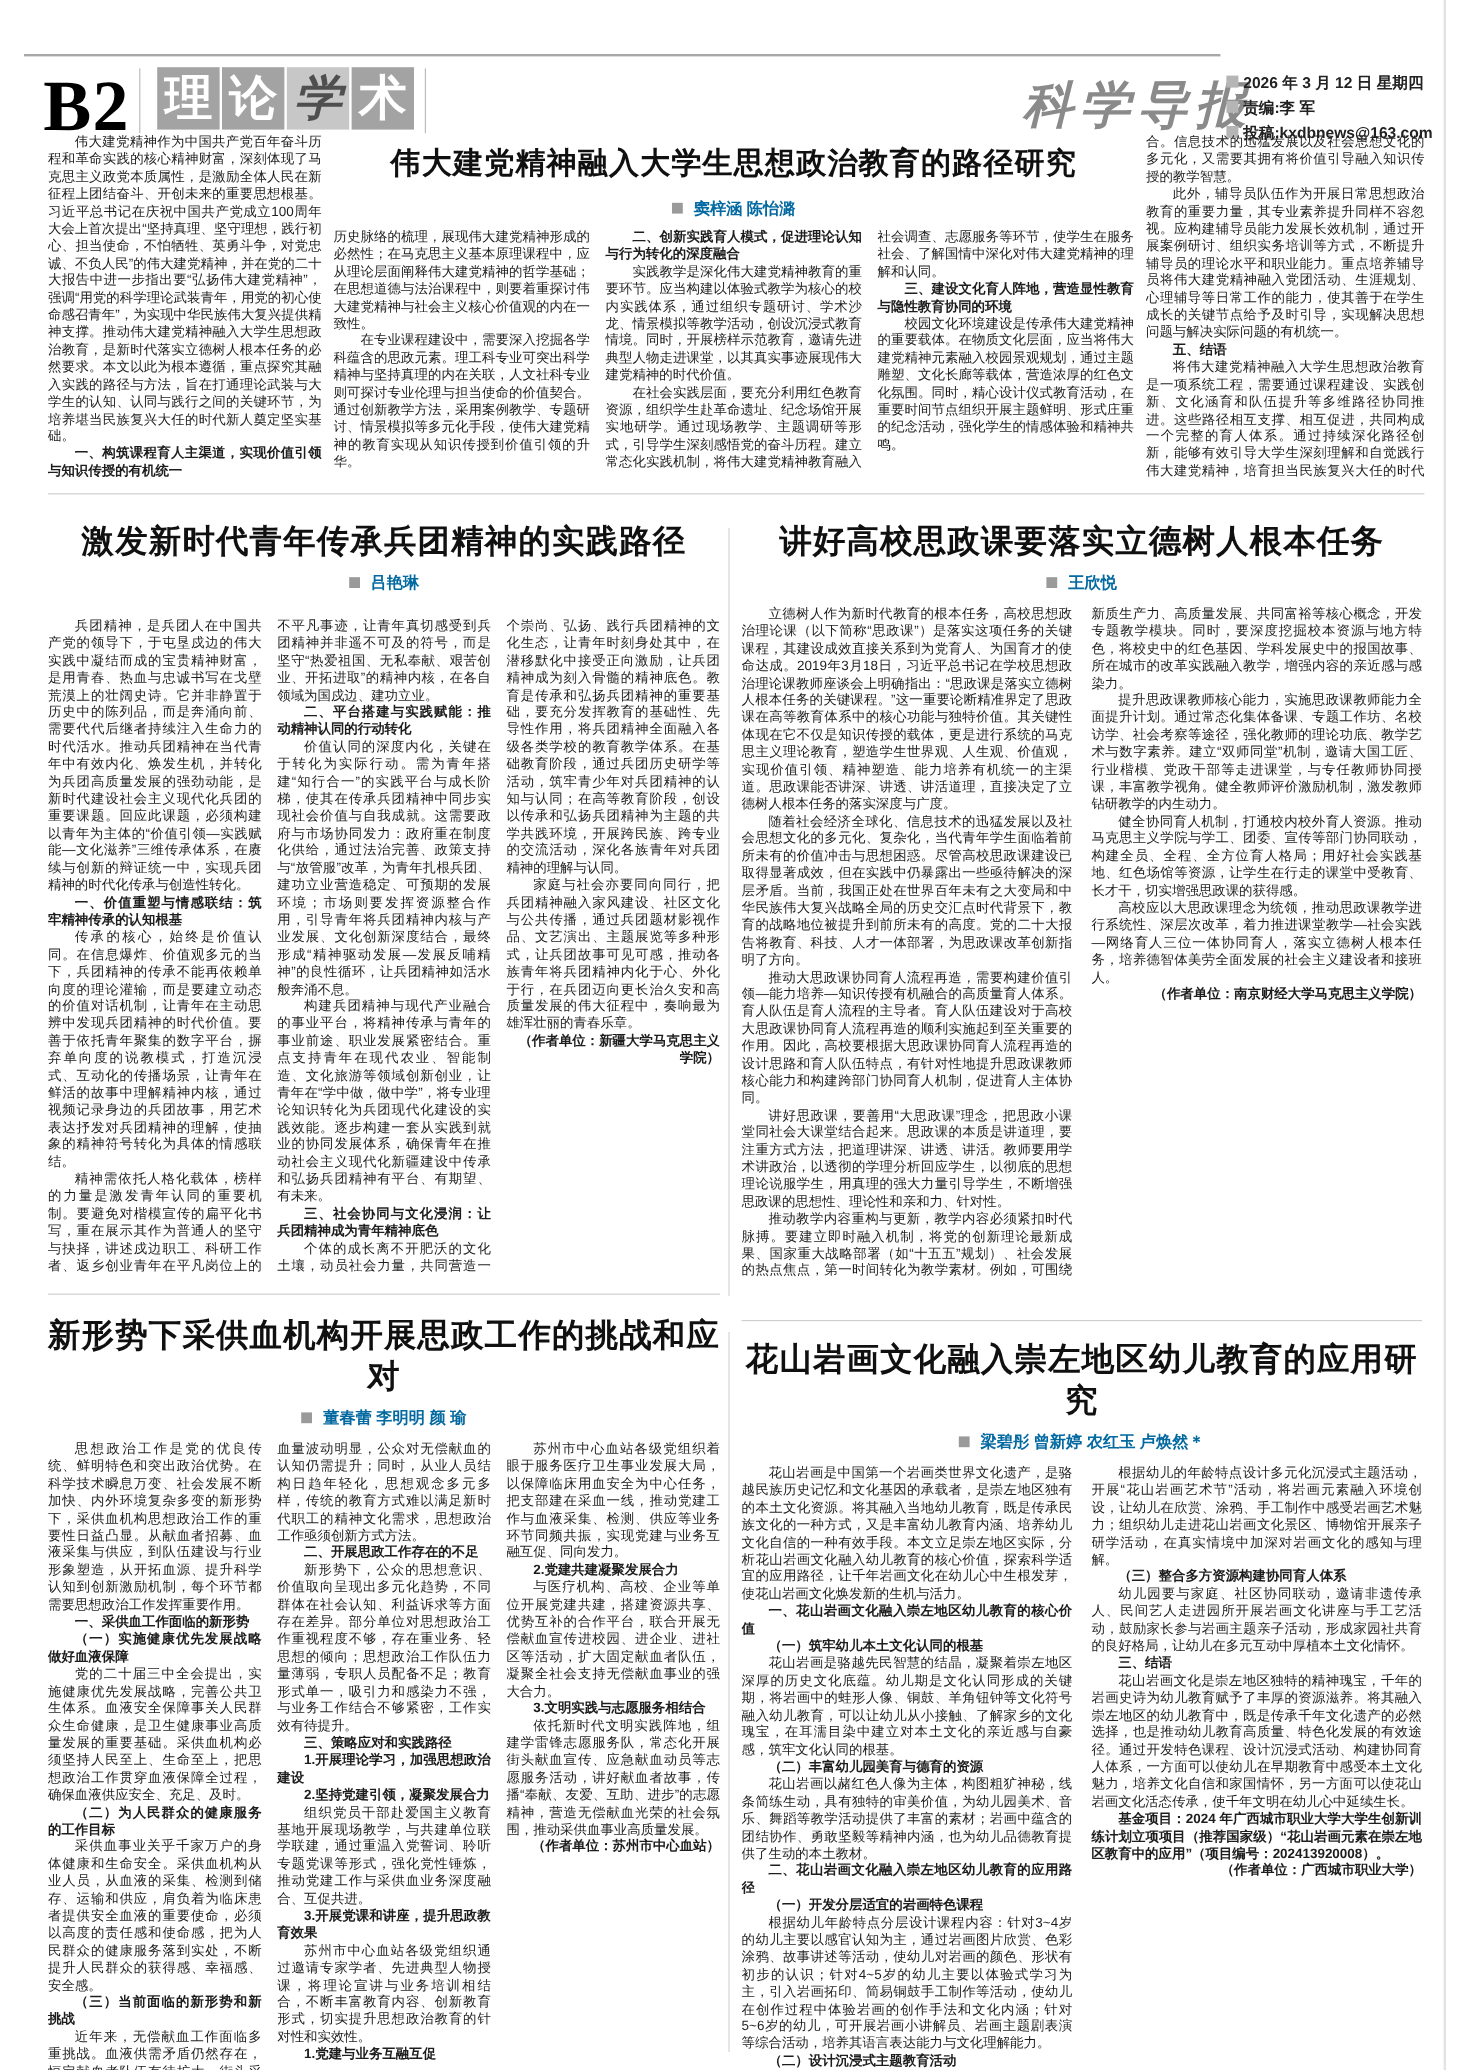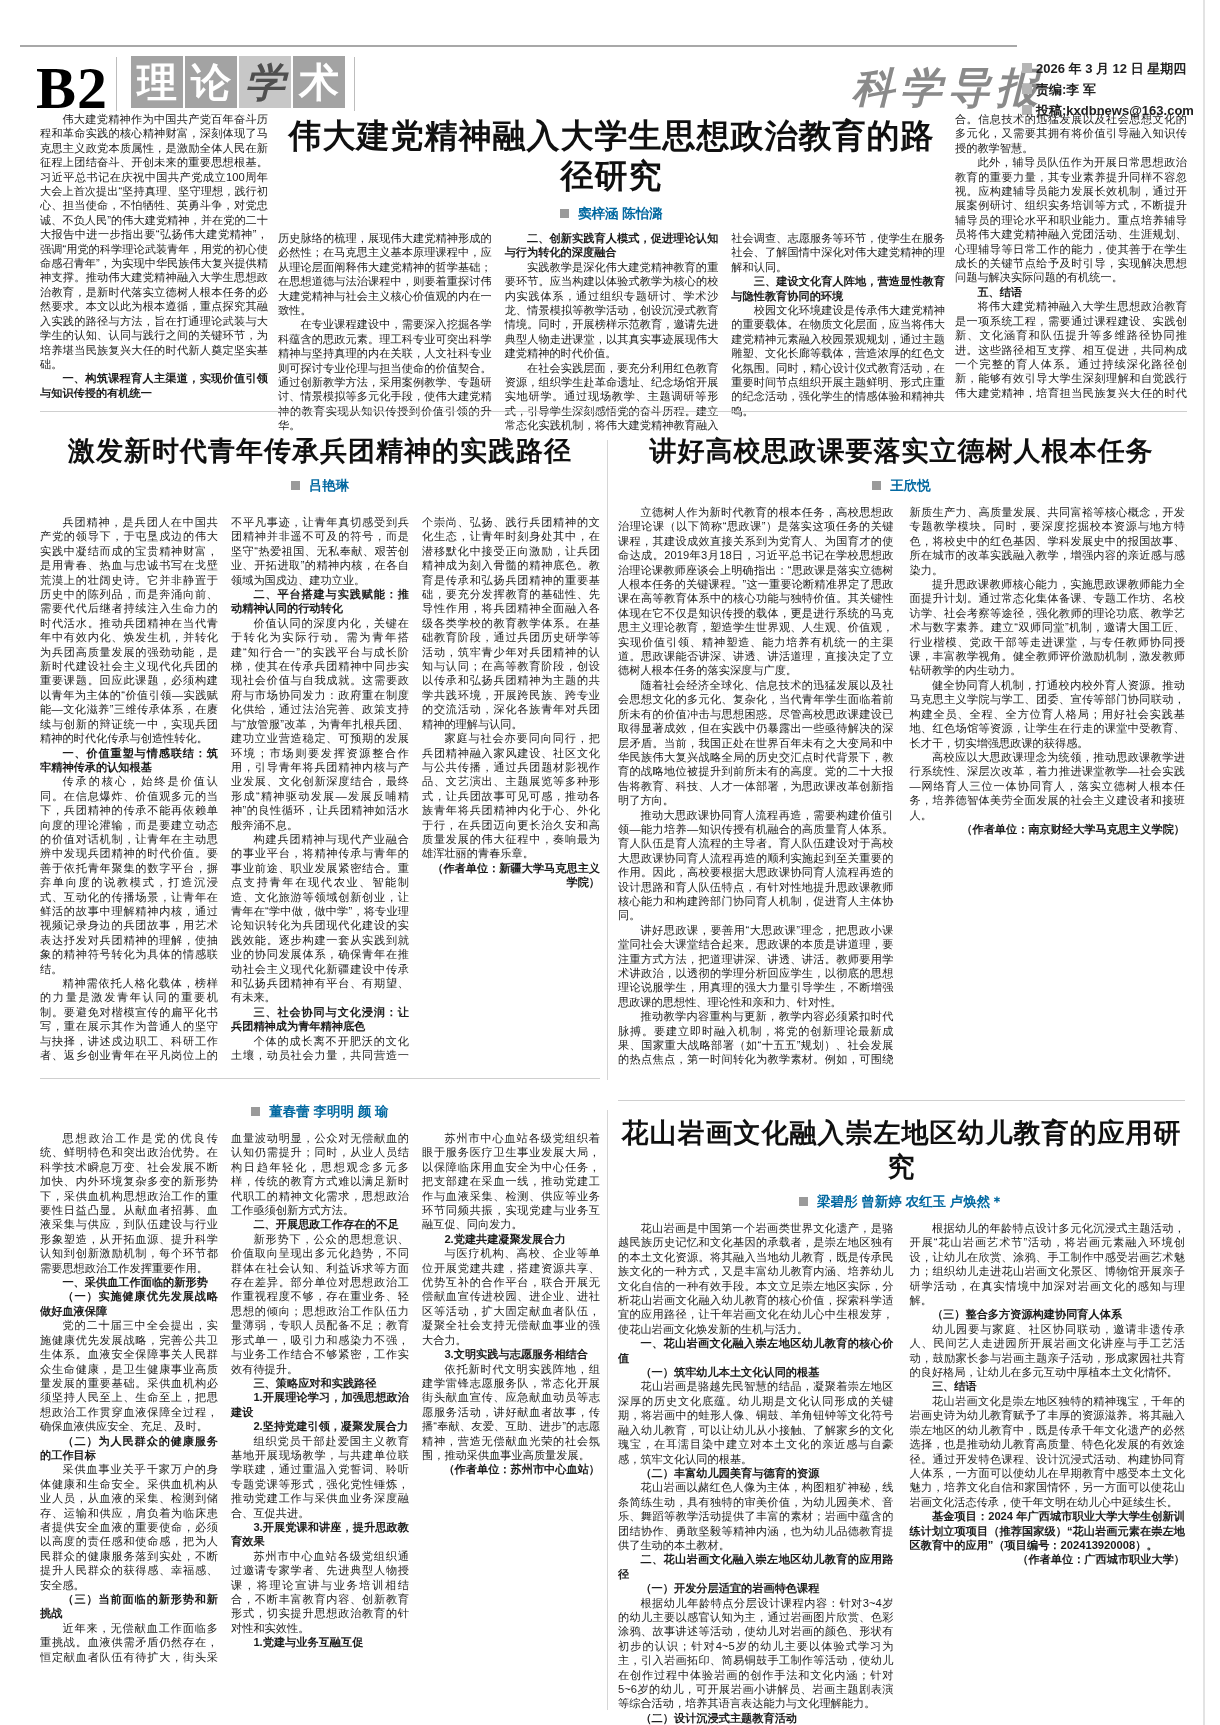--- a/index.html
+++ b/index.html
@@ -19,21 +19,21 @@
   .masthead{top:60px;left:852px;font-family:"DejaVu Serif","Liberation Serif",serif;
             font-style:italic;font-weight:bold;font-size:42px;color:#8a8a8a;letter-spacing:6px;}
   .issue-info{top:58px;left:1022px;font-size:13px;font-weight:bold;color:#222;line-height:21px;}
   .isq{display:inline-block;width:10px;height:10px;background:#b5b5b5;margin-right:4px;}
   
   .hrule{height:1px;background:#cfcfcf;}
   .vrule{width:1px;background:#d6d6d6;}
   .edge{top:0;left:1203px;width:2px;height:1725px;background:#e3e3e3;}
   
   .art-title{font-weight:bold;text-align:center;color:#101010;letter-spacing:1px;}
-  .t-main{font-size:33px;line-height:40px;margin:4px 0 0 0;}
+  .t-main{font-size:25px;line-height:40px;margin:4px 0 0 0;}
   .t-sub{font-size:27px;line-height:34px;margin:2px 0 0 0;}
   .byline{text-align:center;font-size:13.5px;font-weight:bold;color:#0369a1;margin-top:9px;}
   .bsq{display:inline-block;width:9px;height:9px;background:#9a9a9a;margin-right:9px;}
   .blk{margin:0;font-size:11.2px;line-height:14.4px;text-align:justify;}
   .blk-p,.blk-h,.blk-h2,.blk-f{text-indent:2em;}
   .blk-h,.blk-h2,.blk-a,.blk-f{font-weight:bold;}
   .blk-a{text-align:right;text-indent:0;}
   .colwrap{column-gap:13px;column-fill:auto;overflow:hidden;}
   .c3{column-count:3;}
   .c2{column-count:2;column-gap:16px;}
@@ -125,20 +125,21 @@
       <p class="blk blk-p">健全协同育人机制，打通校内校外育人资源。推动马克思主义学院与学工、团委、宣传等部门协同联动，构建全员、全程、全方位育人格局；用好社会实践基地、红色场馆等资源，让学生在行走的课堂中受教育、长才干，切实增强思政课的获得感。</p>
       <p class="blk blk-p">高校应以大思政课理念为统领，推动思政课教学进行系统性、深层次改革，着力推进课堂教学—社会实践—网络育人三位一体协同育人，落实立德树人根本任务，培养德智体美劳全面发展的社会主义建设者和接班人。</p>
       <p class="blk blk-a">（作者单位：南京财经大学马克思主义学院）</p>
     </div>
 </div>
 
 <div class="abs hrule" style="top:1078px;left:40px;width:560px;"></div>
 <div class="abs hrule" style="top:1100px;left:618px;width:567px;"></div>
 
 <div class="abs" style="top:1094px;left:40px;width:560px;">
+  <h2 class="art-title t-sub">新形势下采供血机构开展思政工作的挑战和应对</h2>
   <div class="byline"><span class="bsq"></span><span>董春蕾  李明明  颜 瑜</span></div>
   <div class="colwrap c3" style="height:538px;margin-top:10px;">
       <p class="blk blk-p">思想政治工作是党的优良传统、鲜明特色和突出政治优势。在科学技术瞬息万变、社会发展不断加快、内外环境复杂多变的新形势下，采供血机构思想政治工作的重要性日益凸显。从献血者招募、血液采集与供应，到队伍建设与行业形象塑造，从开拓血源、提升科学认知到创新激励机制，每个环节都需要思想政治工作发挥重要作用。</p>
       <p class="blk blk-h">一、采供血工作面临的新形势</p>
       <p class="blk blk-h2">（一）实施健康优先发展战略做好血液保障</p>
       <p class="blk blk-p">党的二十届三中全会提出，实施健康优先发展战略，完善公共卫生体系。血液安全保障事关人民群众生命健康，是卫生健康事业高质量发展的重要基础。采供血机构必须坚持人民至上、生命至上，把思想政治工作贯穿血液保障全过程，确保血液供应安全、充足、及时。</p>
       <p class="blk blk-h2">（二）为人民群众的健康服务的工作目标</p>
       <p class="blk blk-p">采供血事业关乎千家万户的身体健康和生命安全。采供血机构从业人员，从血液的采集、检测到储存、运输和供应，肩负着为临床患者提供安全血液的重要使命，必须以高度的责任感和使命感，把为人民群众的健康服务落到实处，不断提升人民群众的获得感、幸福感、安全感。</p>
       <p class="blk blk-h2">（三）当前面临的新形势和新挑战</p>
       <p class="blk blk-p">近年来，无偿献血工作面临多重挑战。血液供需矛盾仍然存在，恒定献血者队伍有待扩大，街头采血量波动明显，公众对无偿献血的认知仍需提升；同时，从业人员结构日趋年轻化，思想观念多元多样，传统的教育方式难以满足新时代职工的精神文化需求，思想政治工作亟须创新方式方法。</p>

